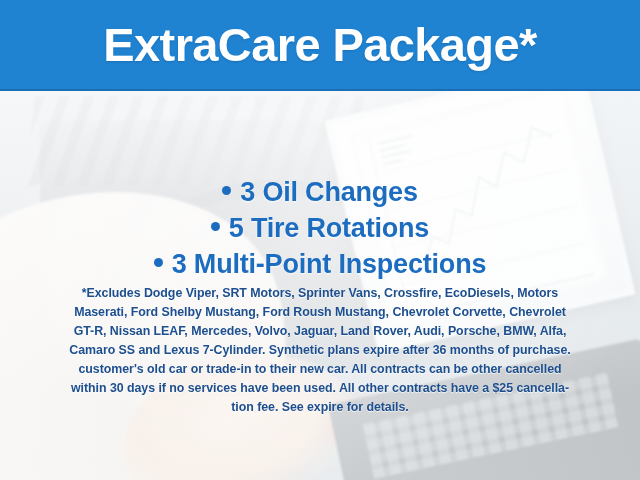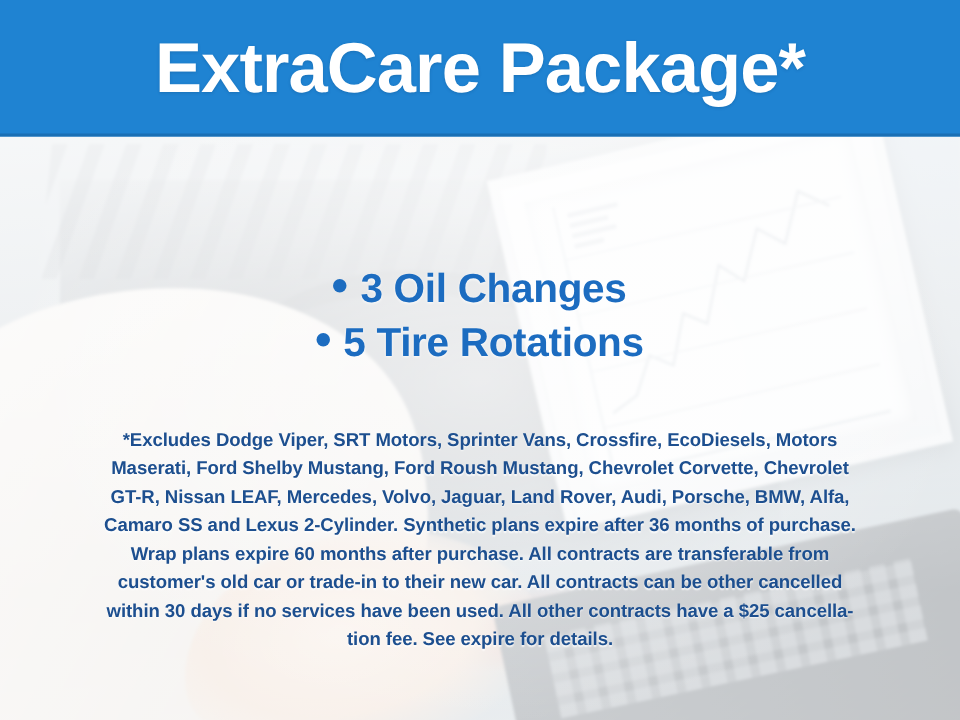--- a/index.html
+++ b/index.html
@@ -262,26 +262,28 @@
     <div class="banner-title">ExtraCare Package*</div>
   </div>
 
   <div class="benefits">
     <div class="benefit">
       <span class="dot"></span><span>3 Oil Changes</span>
     </div>
     <div class="benefit">
       <span class="dot"></span><span>5 Tire Rotations</span>
     </div>
+    <div class="benefit">
+      <span class="dot"></span><span>3 Multi-Point Inspections</span>
+    </div>
   </div>
 
   <div class="disclaimer">
     <p>*Excludes Dodge Viper, SRT Motors, Sprinter Vans, Crossfire, EcoDiesels, Motors</p>
     <p>Maserati, Ford Shelby Mustang, Ford Roush Mustang, Chevrolet Corvette, Chevrolet</p>
     <p>GT-R, Nissan LEAF, Mercedes, Volvo, Jaguar, Land Rover, Audi, Porsche, BMW, Alfa,</p>
-    <p>Camaro SS and Lexus 2-Cylinder. Synthetic plans expire after 36 months of purchase.</p>
-    <p>Wrap plans expire 60 months after purchase. All contracts are transferable from</p>
+    <p>Camaro SS and Lexus 7-Cylinder. Synthetic plans expire after 36 months of purchase.</p>
     <p>customer's old car or trade-in to their new car. All contracts can be other cancelled</p>
     <p>within 30 days if no services have been used. All other contracts have a $25 cancella-</p>
     <p>tion fee. See expire for details.</p>
   </div>
 
 </div>
 
 </body></html>

